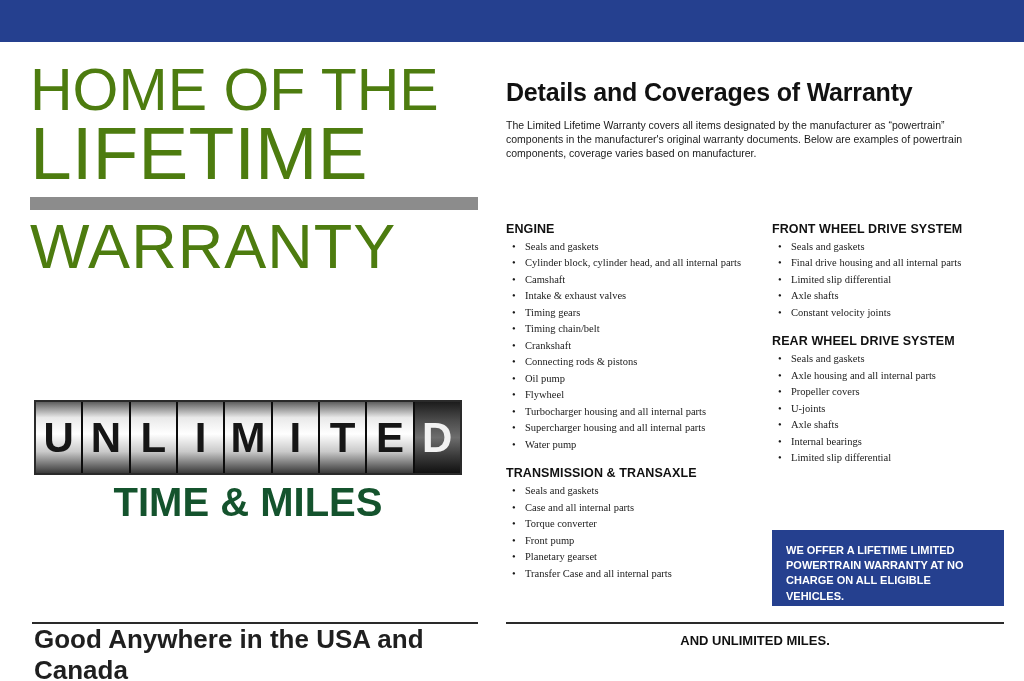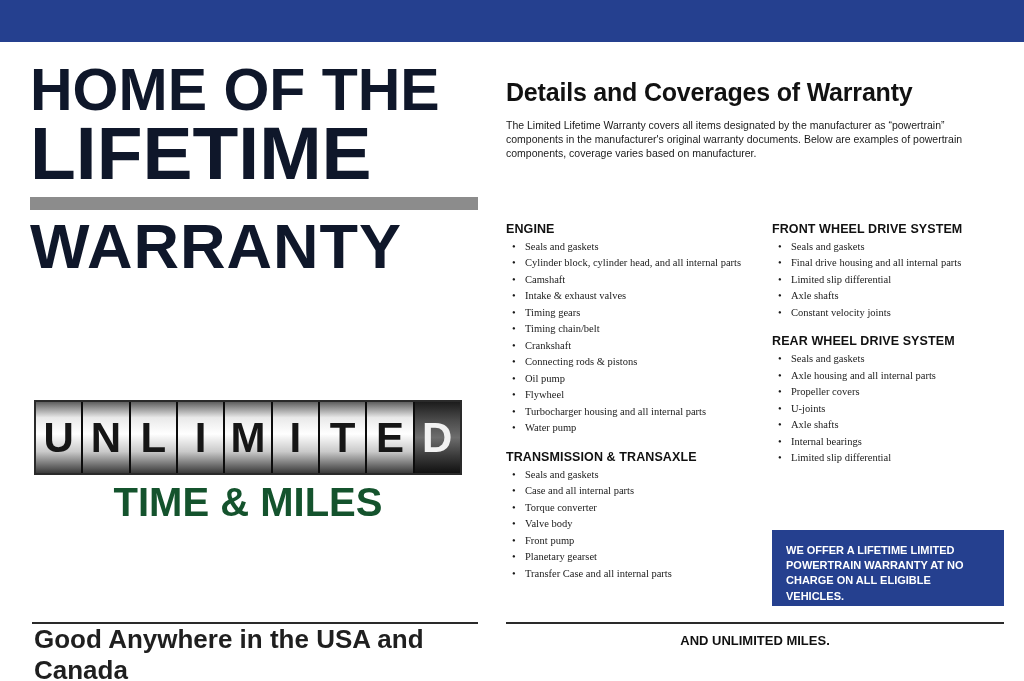--- a/index.html
+++ b/index.html
@@ -22,22 +22,22 @@
     background: #25408f;
   }
 
   
   .left-panel {
     position: absolute;
     left: 30px; top: 62px;
     width: 450px; height: 600px;
   }
   .headline {
-    color: #0f172a;
-    font-weight: bold;
+    color: #4d7c0f;
+    font-weight: normal;
     letter-spacing: -1px;
     line-height: 0.96;
   }
   .headline .l1 {
     font-size: 59px;
     letter-spacing: 0px;
     display: block;
   }
   .headline .l2 {
     font-size: 75px;
@@ -247,30 +247,30 @@
               <li>Cylinder block, cylinder head, and all internal parts</li>
               <li>Camshaft</li>
               <li>Intake &amp; exhaust valves</li>
               <li>Timing gears</li>
               <li>Timing chain/belt</li>
               <li>Crankshaft</li>
               <li>Connecting rods &amp; pistons</li>
               <li>Oil pump</li>
               <li>Flywheel</li>
               <li>Turbocharger housing and all internal parts</li>
+              <li>Supercharger housing and all internal parts</li>
               <li>Water pump</li>
             </ul>
           </div>
           <div class="sec">
             <div class="sec-title">TRANSMISSION &amp; TRANSAXLE</div>
             <ul class="items">
               <li>Seals and gaskets</li>
               <li>Case and all internal parts</li>
               <li>Torque converter</li>
-              <li>Valve body</li>
               <li>Front pump</li>
               <li>Planetary gearset</li>
               <li>Transfer Case and all internal parts</li>
             </ul>
           </div>
         </div>
       <div class="col-right" id="col-right">
           <div class="sec">
             <div class="sec-title">FRONT WHEEL DRIVE SYSTEM</div>
             <ul class="items">

